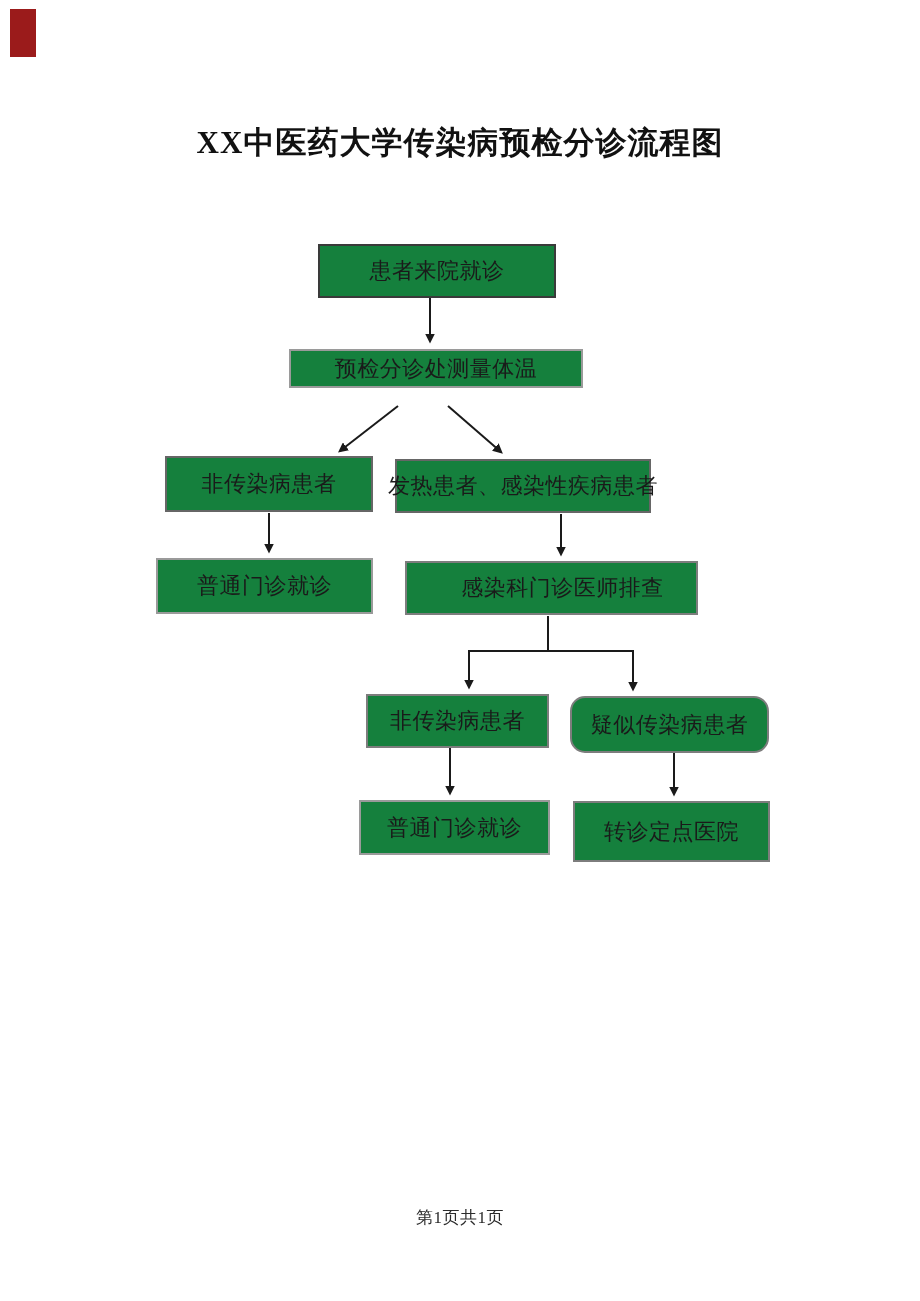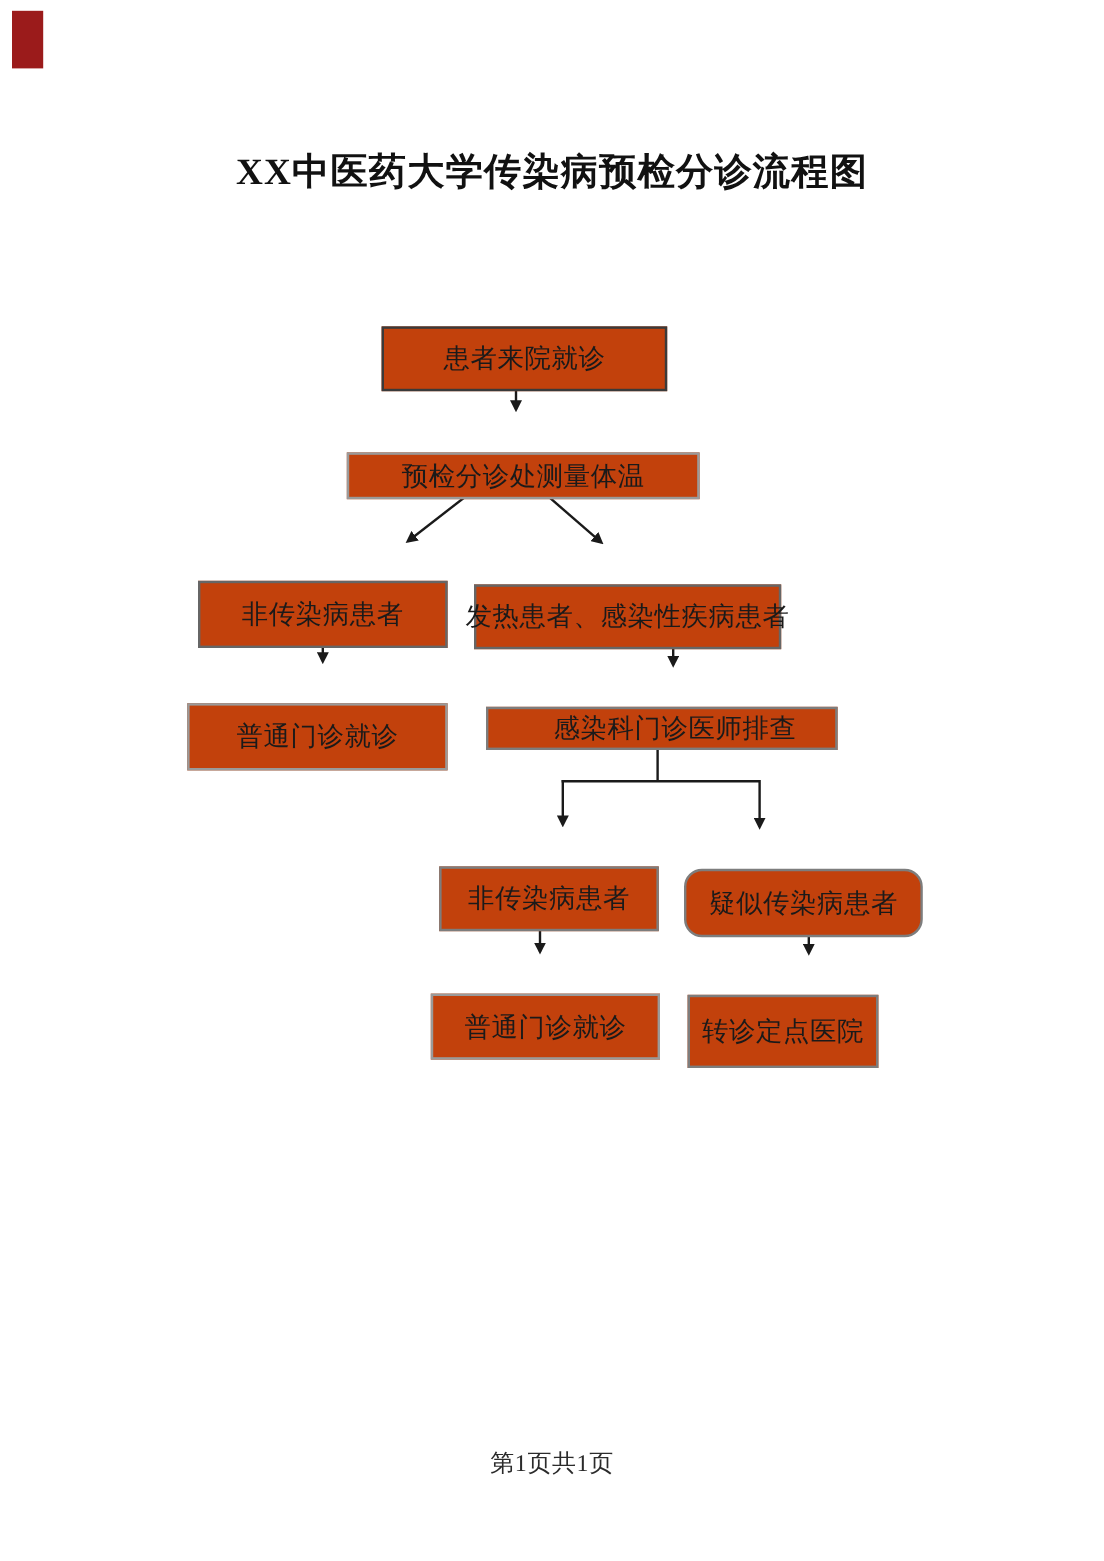--- a/index.html
+++ b/index.html
@@ -37,52 +37,51 @@
   .flow-svg {
     position: absolute;
     left: 0;
     top: 0;
     width: 920px;
     height: 1301px;
   }
   .node {
     position: absolute;
     box-sizing: border-box;
-    background: #c2410c;
+    background: #15803d;
     border: 2px solid #666666;
     display: flex;
     align-items: center;
     justify-content: center;
     font-size: 22px;
     color: #1a1a1a;
     white-space: nowrap;
     letter-spacing: 0.5px;
-    margin-top: 28px;
   }
   .node.border-dark  { border-color: #3a3a3a; }
   .node.border-light { border-color: #9a9a9a; }
   .node.border-mid   { border-color: #7d7d7d; }
   
   .n-patient-arrival   { left: 318px; top: 244px; width: 238px; height: 54px; }
   .n-triage-temp       { left: 289px; top: 349px; width: 294px; height: 39px; }
   .n-non-infectious-1  { left: 165px; top: 456px; width: 208px; height: 56px; }
   .n-fever-infectious  { left: 395px; top: 459px; width: 256px; height: 54px; }
   .n-general-clinic-1  { left: 156px; top: 558px; width: 217px; height: 56px; }
-  .n-infection-dept    { left: 405px; top: 561px; width: 293px; height: 36px; padding-left: 22px; }
+  .n-infection-dept    { left: 405px; top: 561px; width: 293px; height: 54px; padding-left: 22px; }
   .n-non-infectious-2  { left: 366px; top: 694px; width: 183px; height: 54px; }
   .n-suspected         { left: 570px; top: 696px; width: 199px; height: 57px; border-radius: 15px; }
   .n-general-clinic-2  { left: 359px; top: 800px; width: 191px; height: 55px; }
-  .n-referral          { left: 573px; top: 801px; width: 159px; height: 61px; }
+  .n-referral          { left: 573px; top: 801px; width: 197px; height: 61px; }
   .page-footer {
     position: absolute;
     left: 0;
     right: 0;
     top: 1206px;
     text-align: center;
-    font-size: 20px;
+    font-size: 17px;
     color: #2b2b2b;
     letter-spacing: 0.5px;
   }
 </style>
 </head>
 <body>
 
 <div class="page">
 
   <div class="corner-marker" style="background: rgb(155, 27, 27);"></div>

